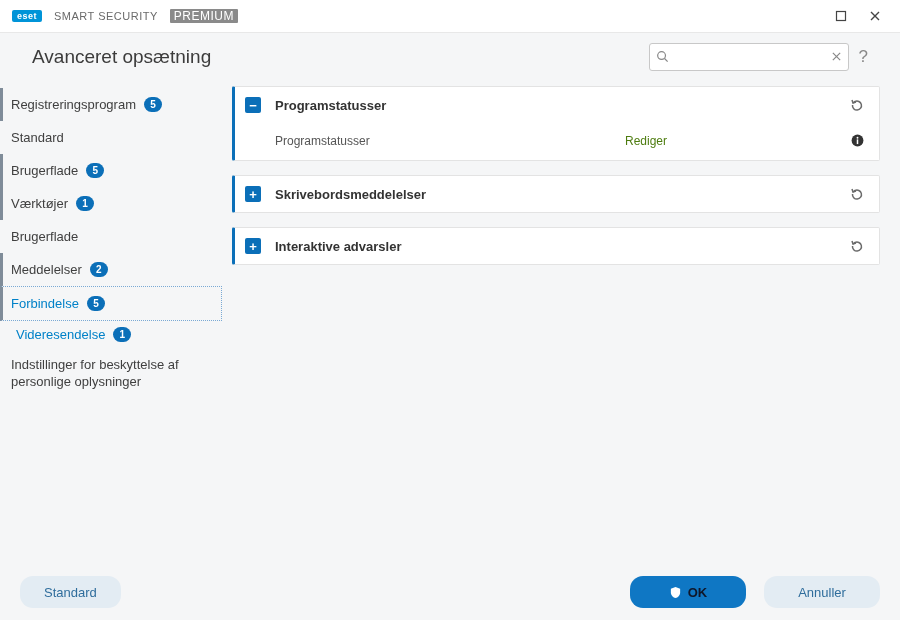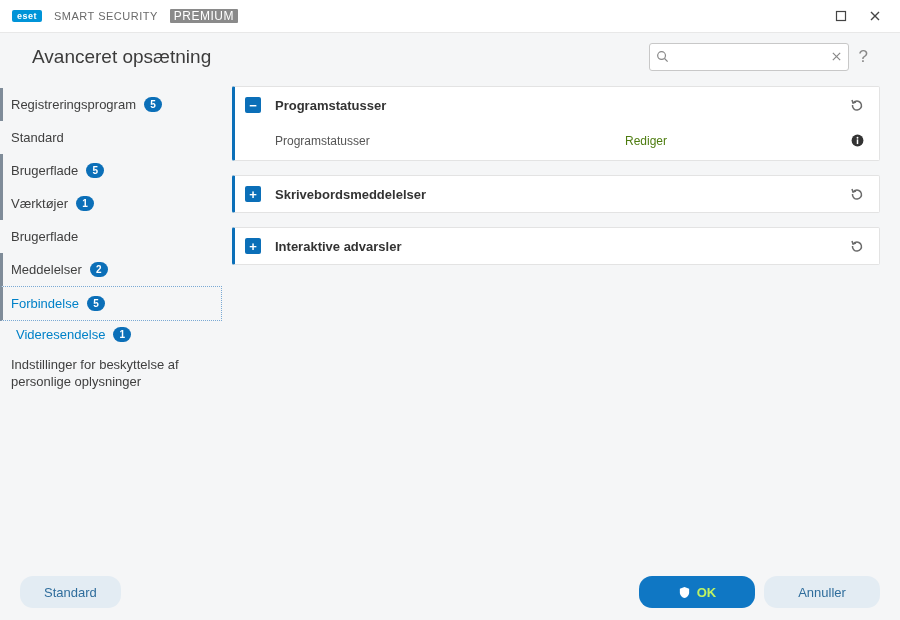--- a/index.html
+++ b/index.html
@@ -83,26 +83,26 @@
 .footer {
   height: 56px; background: #f5f6f7; display: flex; align-items: center;
   padding: 0 20px;
 }
 .btn {
   height: 32px; padding: 0 24px; border-radius: 13px; font-size: 13px;
   display: inline-flex; align-items: center; justify-content: center;
   cursor: pointer; border: none;
 }
 .btn-standard { background: #e3ecf3; color: #2f6d9c; }
-.btn-ok { background: #0f77c4; color: #bef264; font-weight: 600; min-width: 116px; gap: 6px; }
+.btn-ok { background: #0f77c4; color: #0f172a; font-weight: 600; min-width: 116px; gap: 6px; }
 .btn-ok .shield { display: inline-flex; }
 .btn-ok .shield svg { width: 13px; height: 13px; }
 .btn-cancel { background: #e3ecf3; color: #2f6d9c; min-width: 116px; }
 .footer .spacer { flex: 1; }
-.footer .btn + .btn { margin-left: 9px; }
+.footer .btn + .btn { margin-left: 18px; }
 </style>
 </head>
 <body>
 
 <div class="titlebar">
   <div class="brand-logo">
     <span class="eset-badge">eset</span>
     <span class="smart">SMART SECURITY</span>
     <span class="premium">PREMIUM</span>
   </div>

